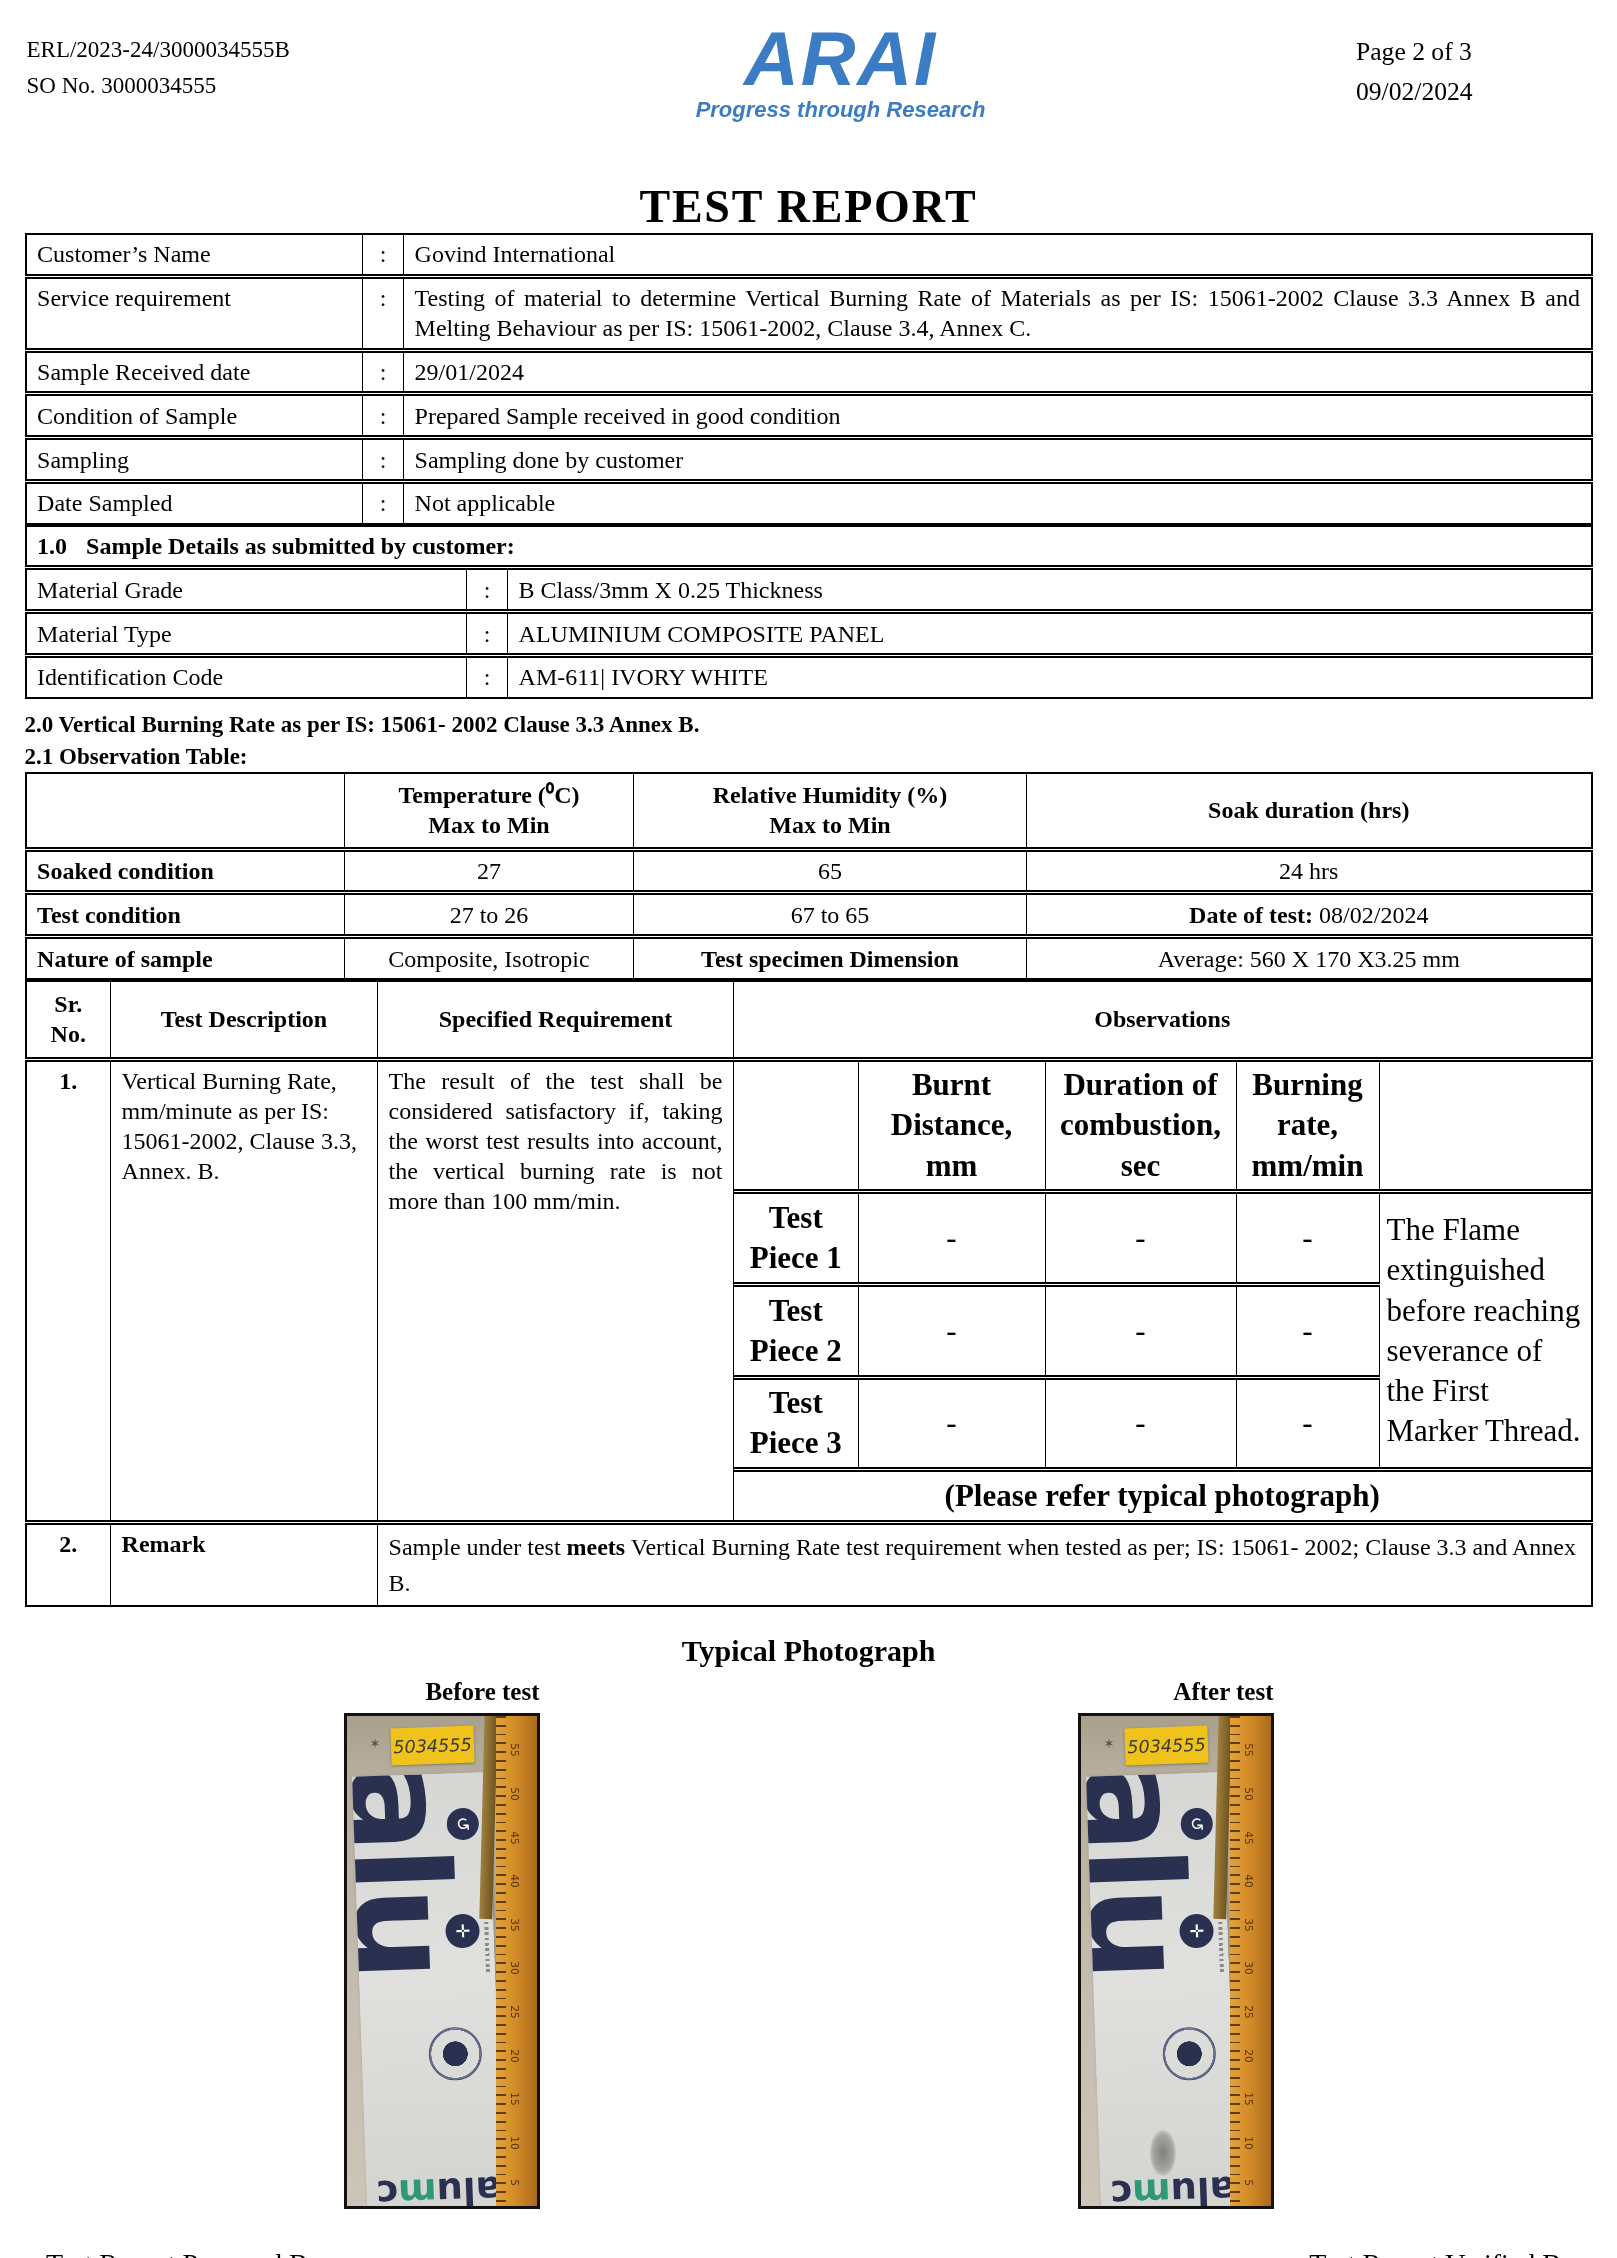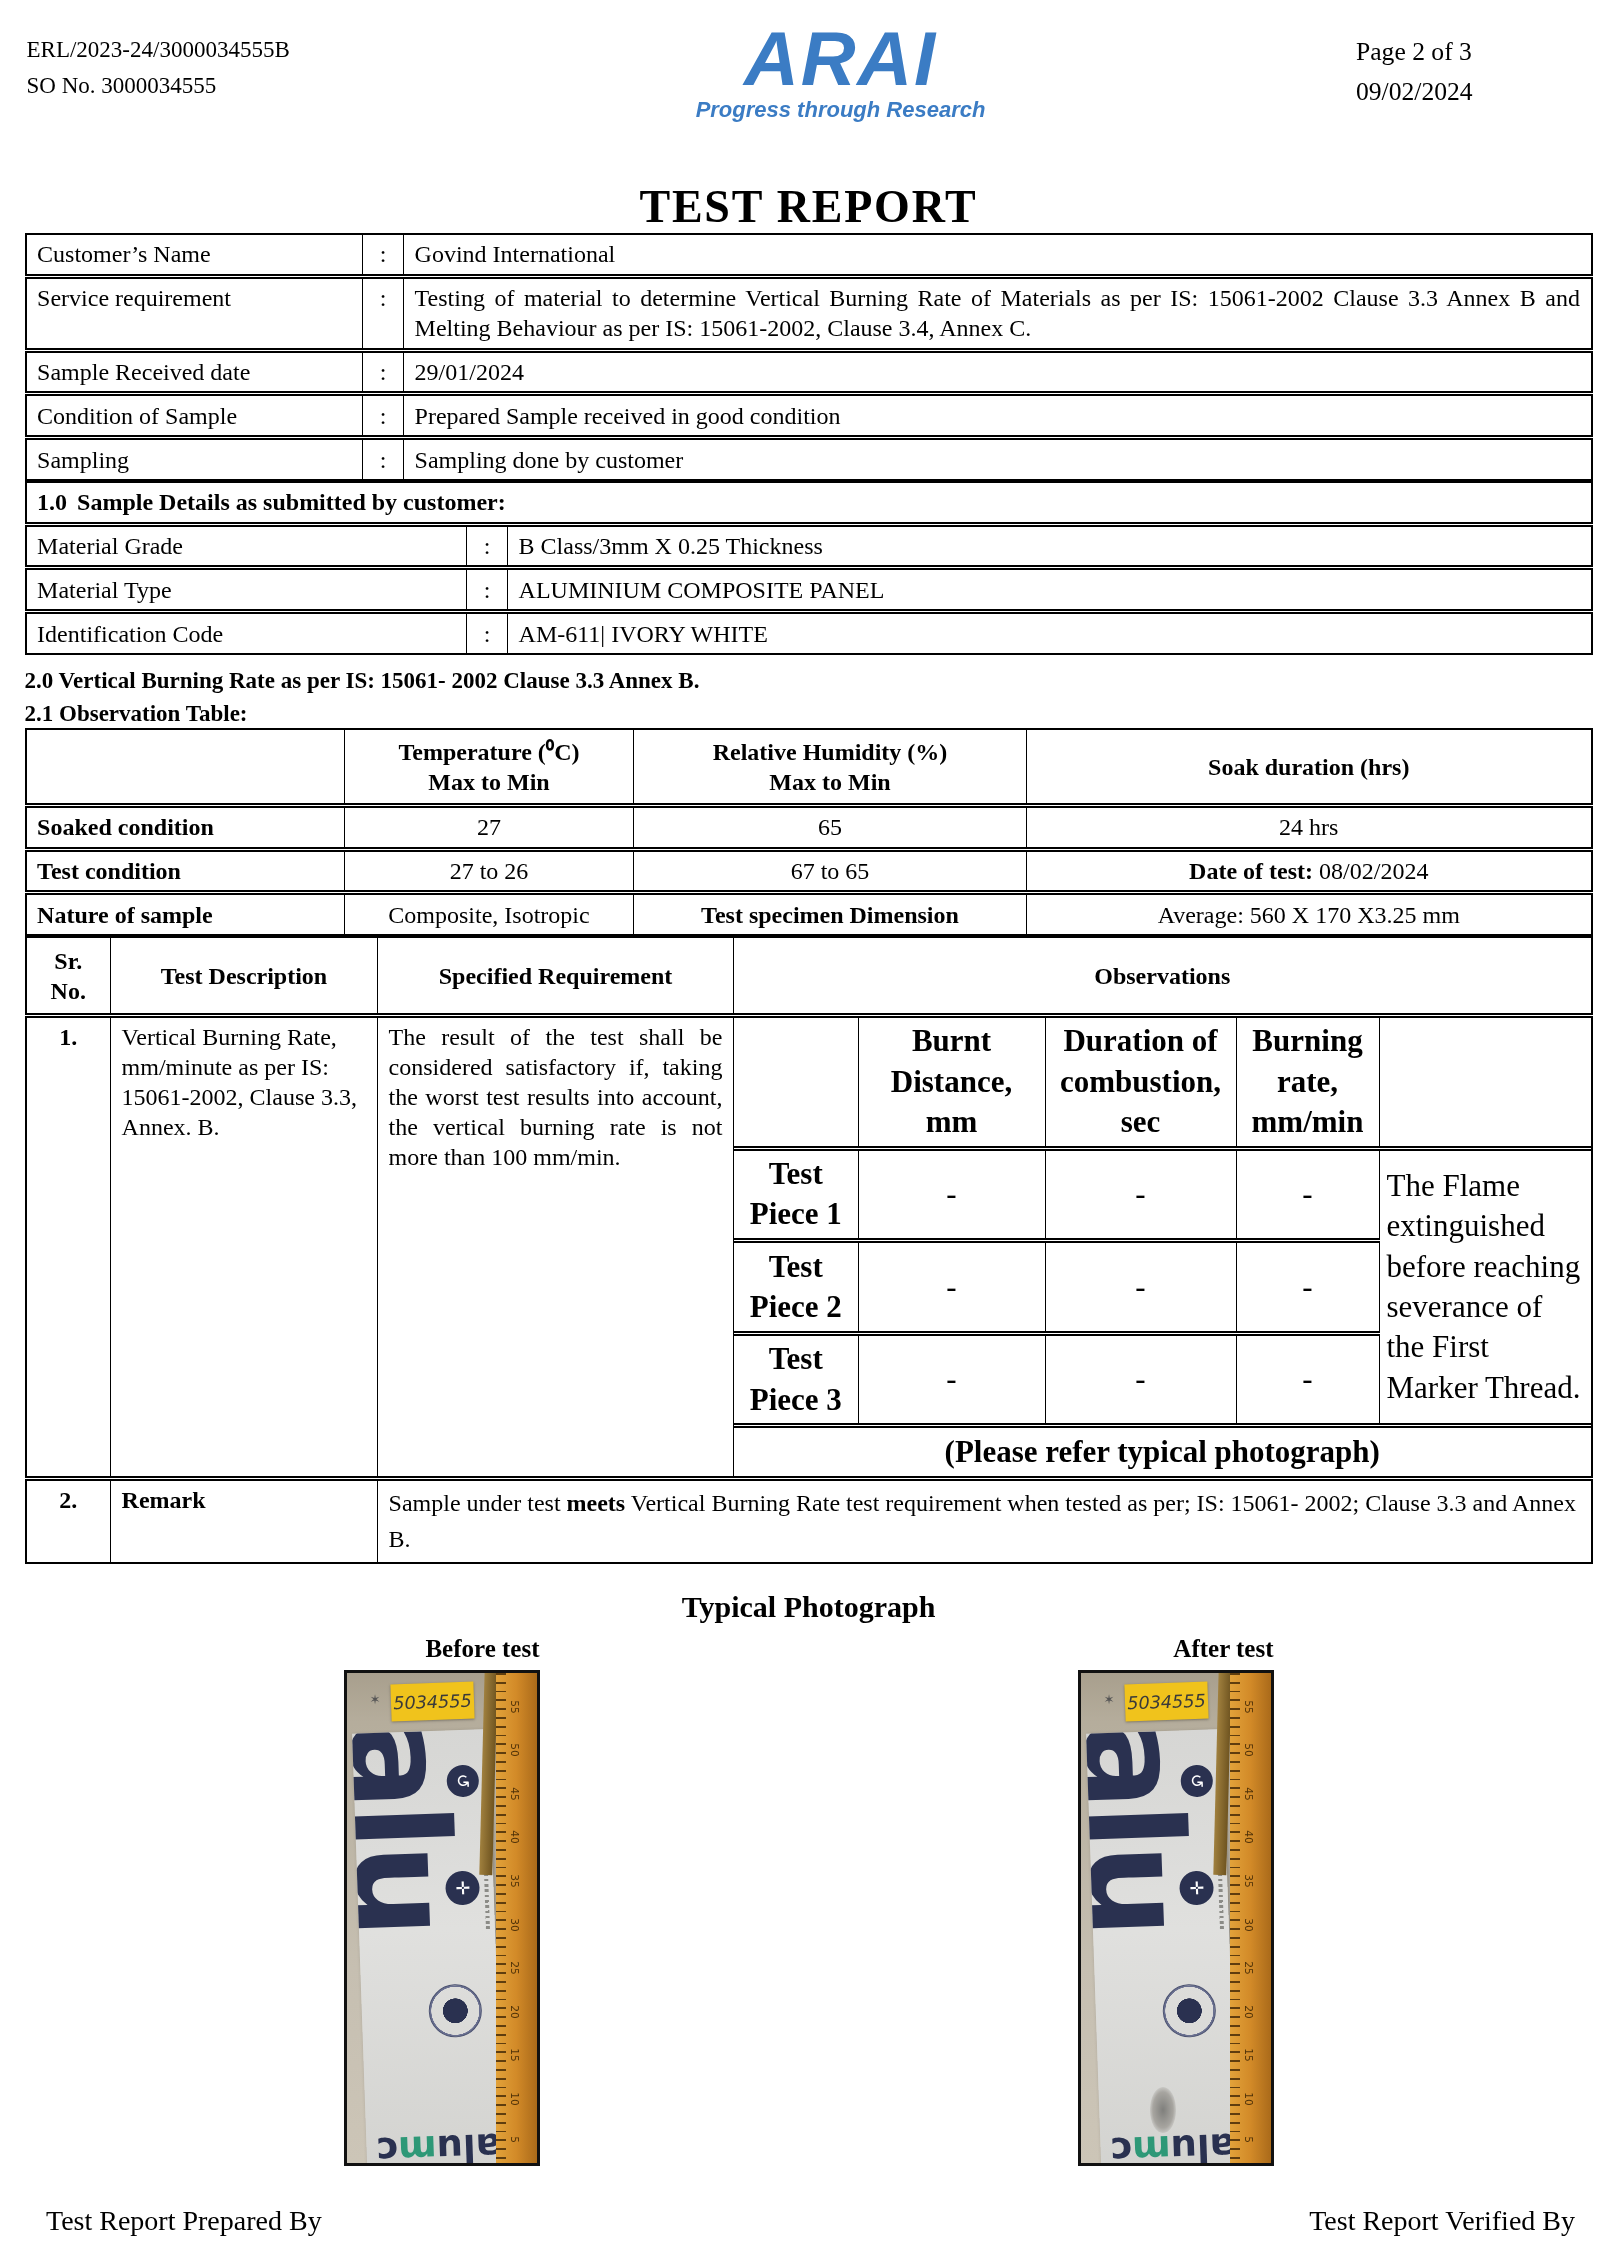--- a/index.html
+++ b/index.html
@@ -27,21 +27,21 @@
   .cln { text-align:center; padding:4.4px 1.8px; }
   .just { text-align:justify; }
   .bold { font-weight:bold; }
 
   .info { margin-top:35px; }
   .info td { height:39px; }
 
   .sample { margin-top:14px; }
   .sample td { height:41px; }
   .sample .head { font-weight:bold; }
-  .head-num { margin-right:10px; }
+  .head-num { margin-right:19px; }
 
   .sec { width:1568px; margin:12.4px auto 0; font-size:23px; font-weight:bold; line-height:1.25; }
   .sec + .sec { margin-top:3.5px; }
 
   .obs { margin-top:7px; }
   .obs td { text-align:center; vertical-align:middle; height:41px; }
   .obs .hd { font-weight:bold; height:76px; }
   .obs td.lbl { text-align:left; font-weight:bold; }
 
   .main { margin-top:17.6px; }
@@ -160,20 +160,25 @@
     <tr>
       <td>Condition of Sample</td>
       <td class="cln">:</td>
       <td>Prepared Sample received in good condition</td>
     </tr>
     <tr>
       <td>Sampling</td>
       <td class="cln">:</td>
       <td>Sampling done by customer</td>
     </tr>
+    <tr>
+      <td>Date Sampled</td>
+      <td class="cln">:</td>
+      <td>Not applicable</td>
+    </tr>
   </tbody>
     </table>
 
   <table class="t sample">
     <colgroup>
         <col style="width:441px">
         <col style="width:41px">
         <col>
       </colgroup>
     <tbody>

